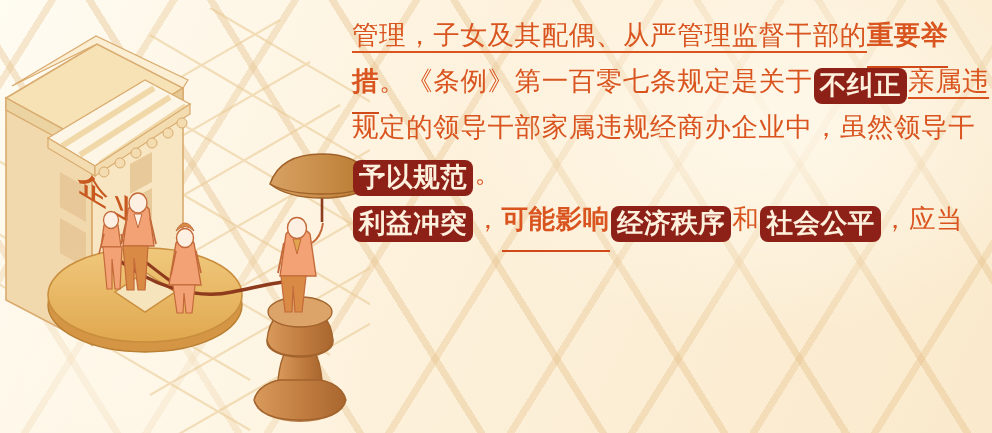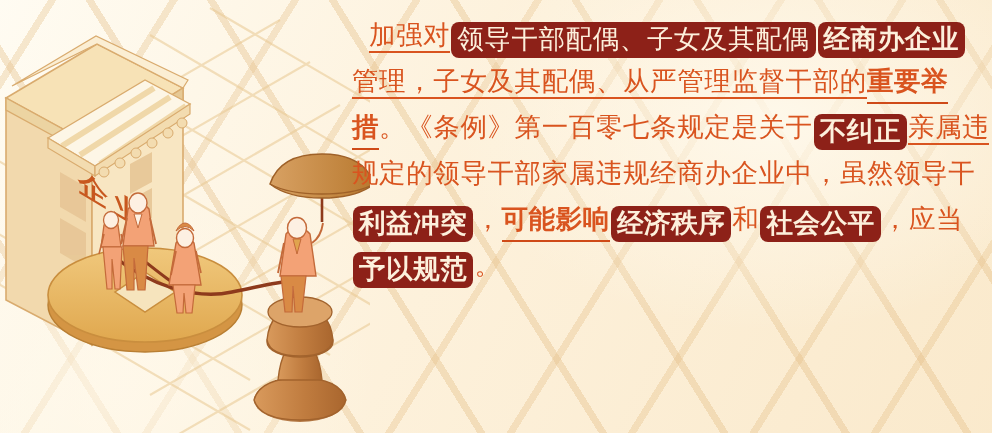--- a/index.html
+++ b/index.html
@@ -75,21 +75,21 @@
     line-height: 46px;
     white-space: nowrap;
     font-size: 26.5px;
     color: #d9541f;
     letter-spacing: 0.6px;
   }
   .tline.right  { text-align: right; }
 
   .seg { display: inline; }
   .seg.u   { border-bottom: 2.5px solid #d9541f; padding-bottom: 1px; }
-  .seg.ub  { font-weight: bold; border-bottom: 2.5px solid #cf4a18; padding-bottom: 6px; }
+  .seg.ub  { font-weight: bold; border-bottom: 2.5px solid #cf4a18; padding-bottom: 16px; }
 
   .tag {
     display: inline-block;
     background: #8d2118;
     color: #fdf0dc;
     border-radius: 8px;
     padding: 1px 6px 3px 6px;
     margin: 0 1px;
     line-height: 1.22;
     vertical-align: -4px;
@@ -243,40 +243,37 @@
         <path d="M322 222 L322 184" stroke="#8e3a1c" stroke-width="2.6"></path>
         <path d="M322 181 L322 168" stroke="#8e3a1c" stroke-width="2.2"></path>
         <path d="M270 184 q10 -30 52 -30 q42 0 52 30 q-18 14 -52 14 q-34 0 -52 -14 Z" fill="url(#gUmb)" stroke="#9f6128" stroke-width="1.5"></path>
         <path d="M270 184 q18 10 52 10 q34 0 52 -10" fill="none" stroke="#9f6128" stroke-width="1.3"></path>
       </g>
     </svg>
   </div>
 
   <div class="article">
 
-    <div class="tline right">
-      <span class="seg u">加强对</span><span class="tag">领导干部配偶、子女及其配偶</span><span class="tag bold">经商办企业</span>
-    </div>
 
     <div class="tline">
       <span class="seg u">管理，</span><span class="seg u">子女及其配偶、从严管理监督干部的</span><span class="seg ub">重要举</span>
     </div>
 
     <div class="tline">
       <span class="seg ub">措</span><span class="seg">。《条例》第一百零七条规定是关于</span><span class="tag bold">不纠正</span><span class="seg u">亲属违</span>
     </div>
 
 
     <div class="tline">
       <span class="seg">规定的领导干部家属违规经商办企业中，虽然领导干</span>
     </div>
 
 
     <div class="tline">
+      <span class="tag bold">予以规范</span><span class="seg">。</span>
+    </div>
+
+    <div class="tline">
       <span class="tag bold">利益冲突</span><span class="seg">，</span><span class="seg ub">可能影响</span><span class="tag bold">经济秩序</span><span class="seg">和</span><span class="tag bold">社会公平</span><span class="seg">，</span><span class="seg">应当</span>
-    </div>
-
-    <div class="tline">
-      <span class="tag bold">予以规范</span><span class="seg">。</span>
     </div>
 
   </div>
 </div>
 
 </body></html>

